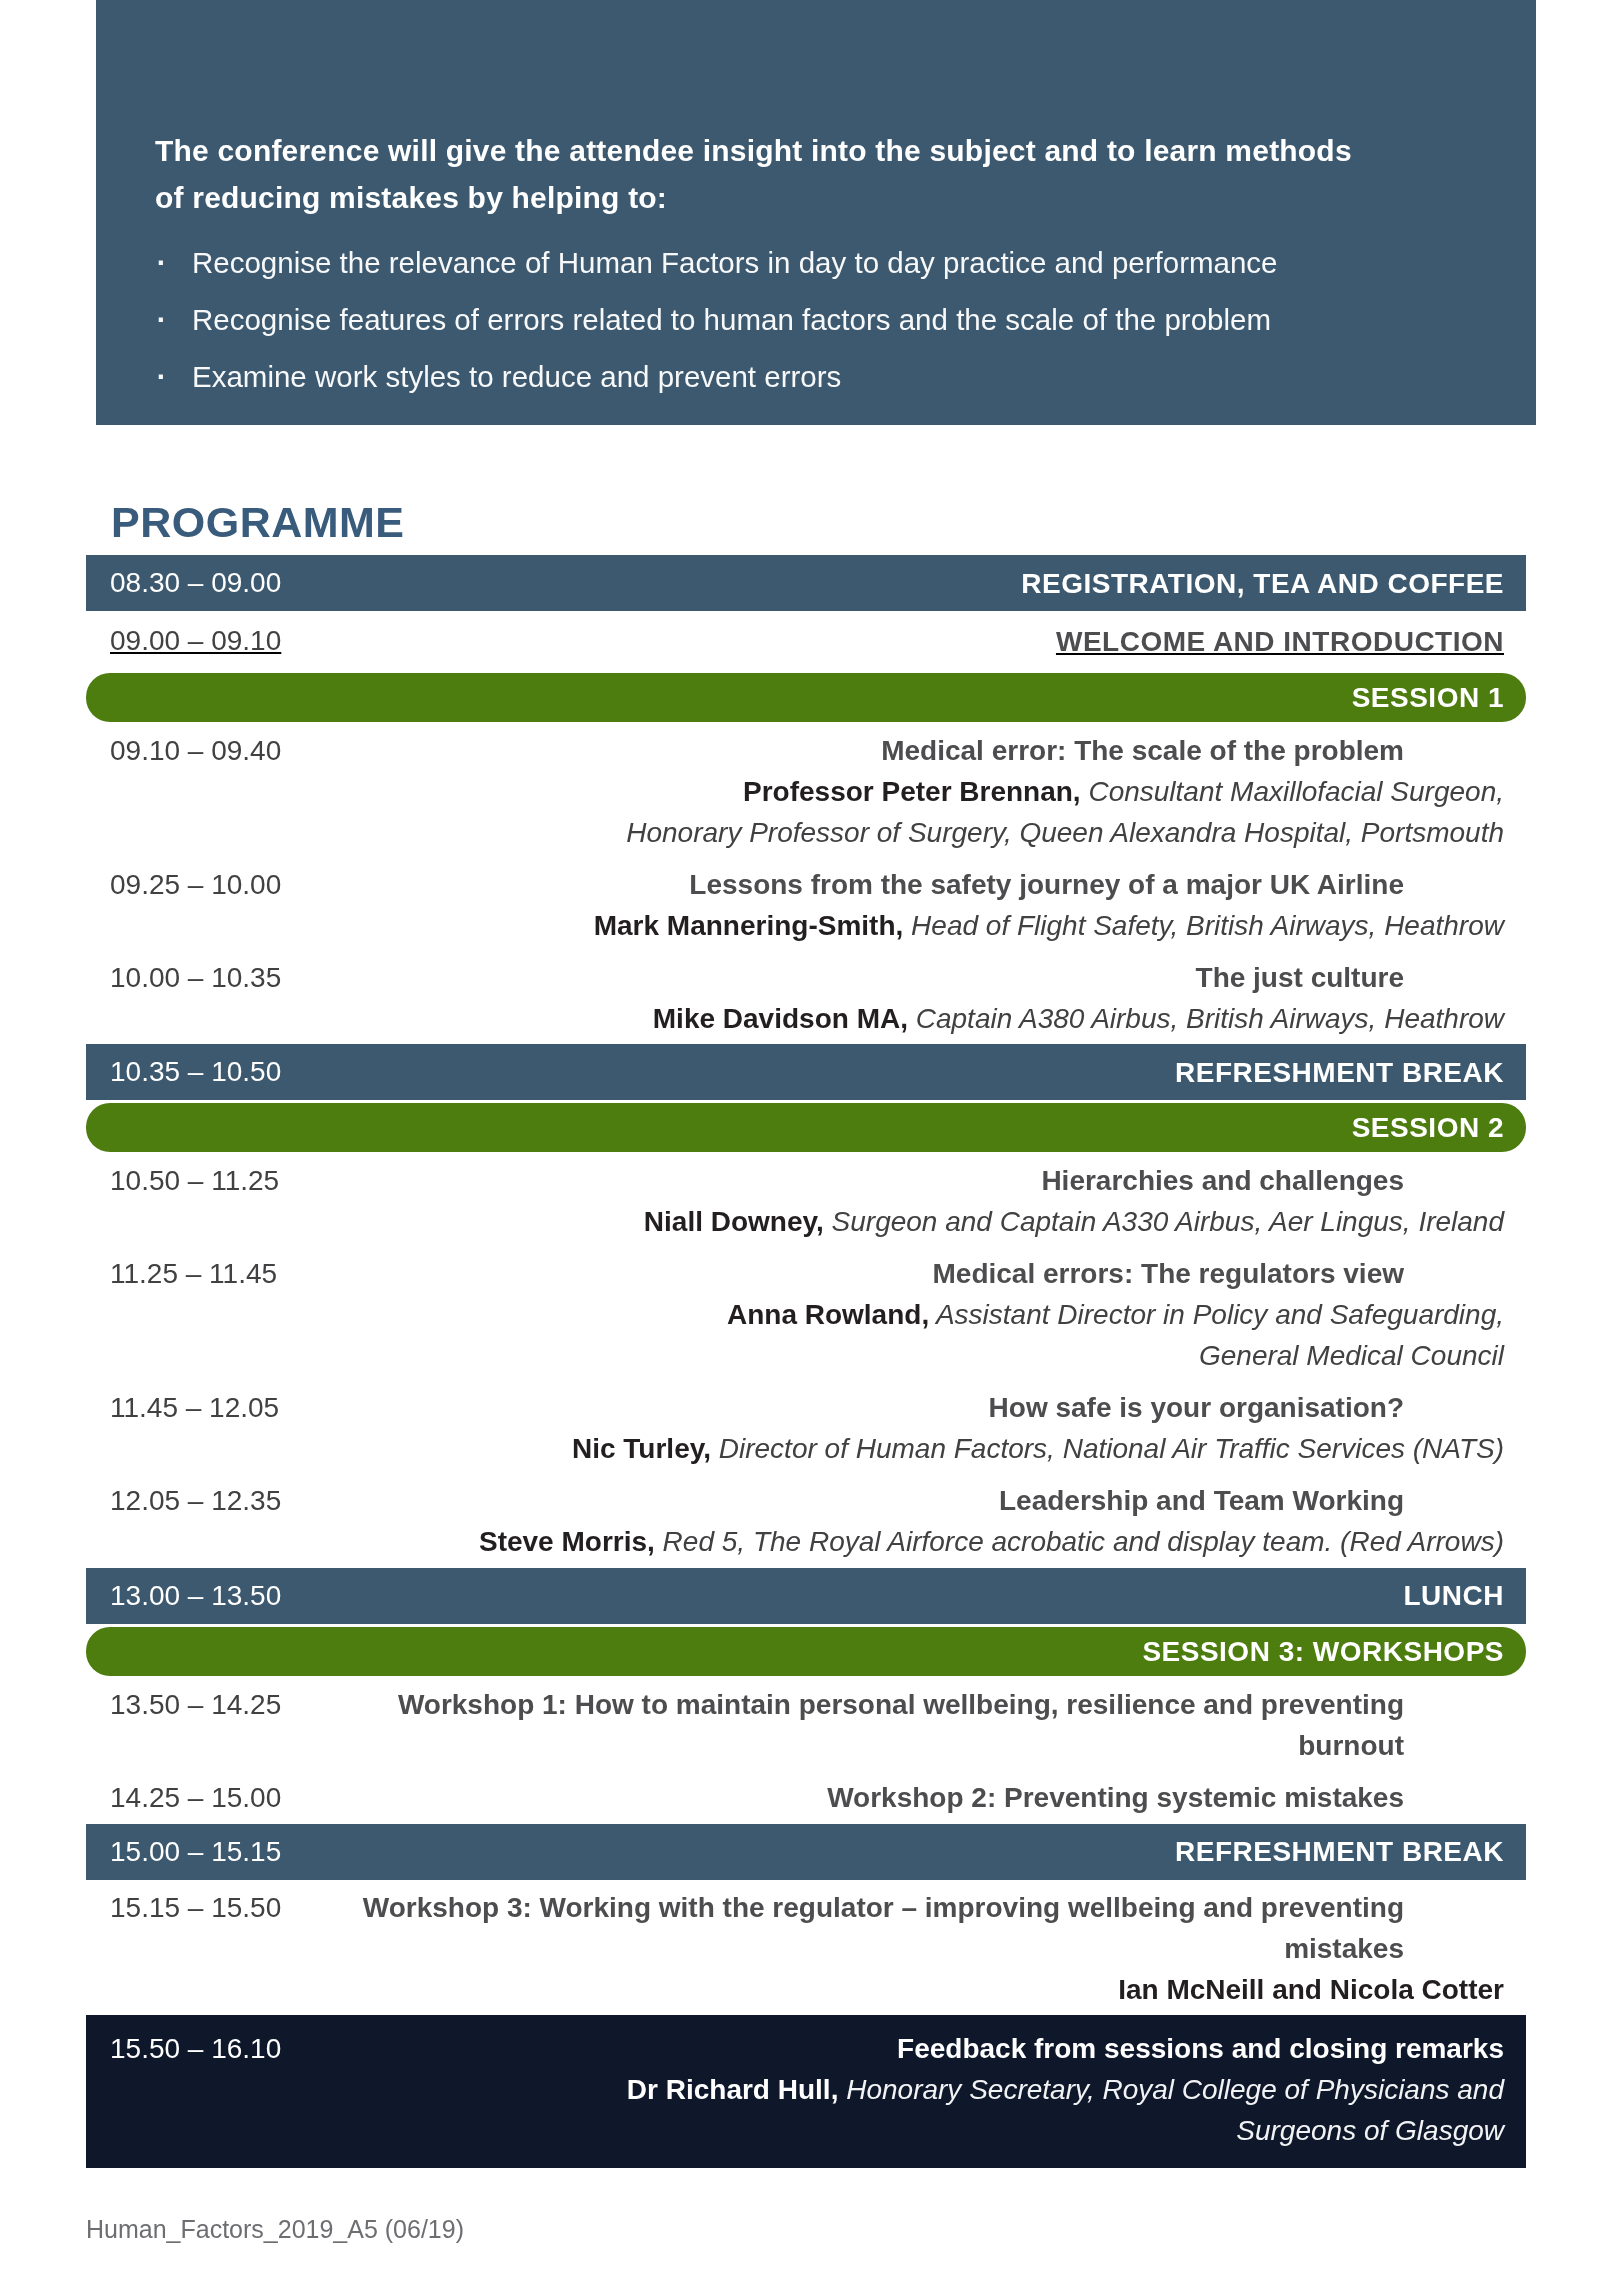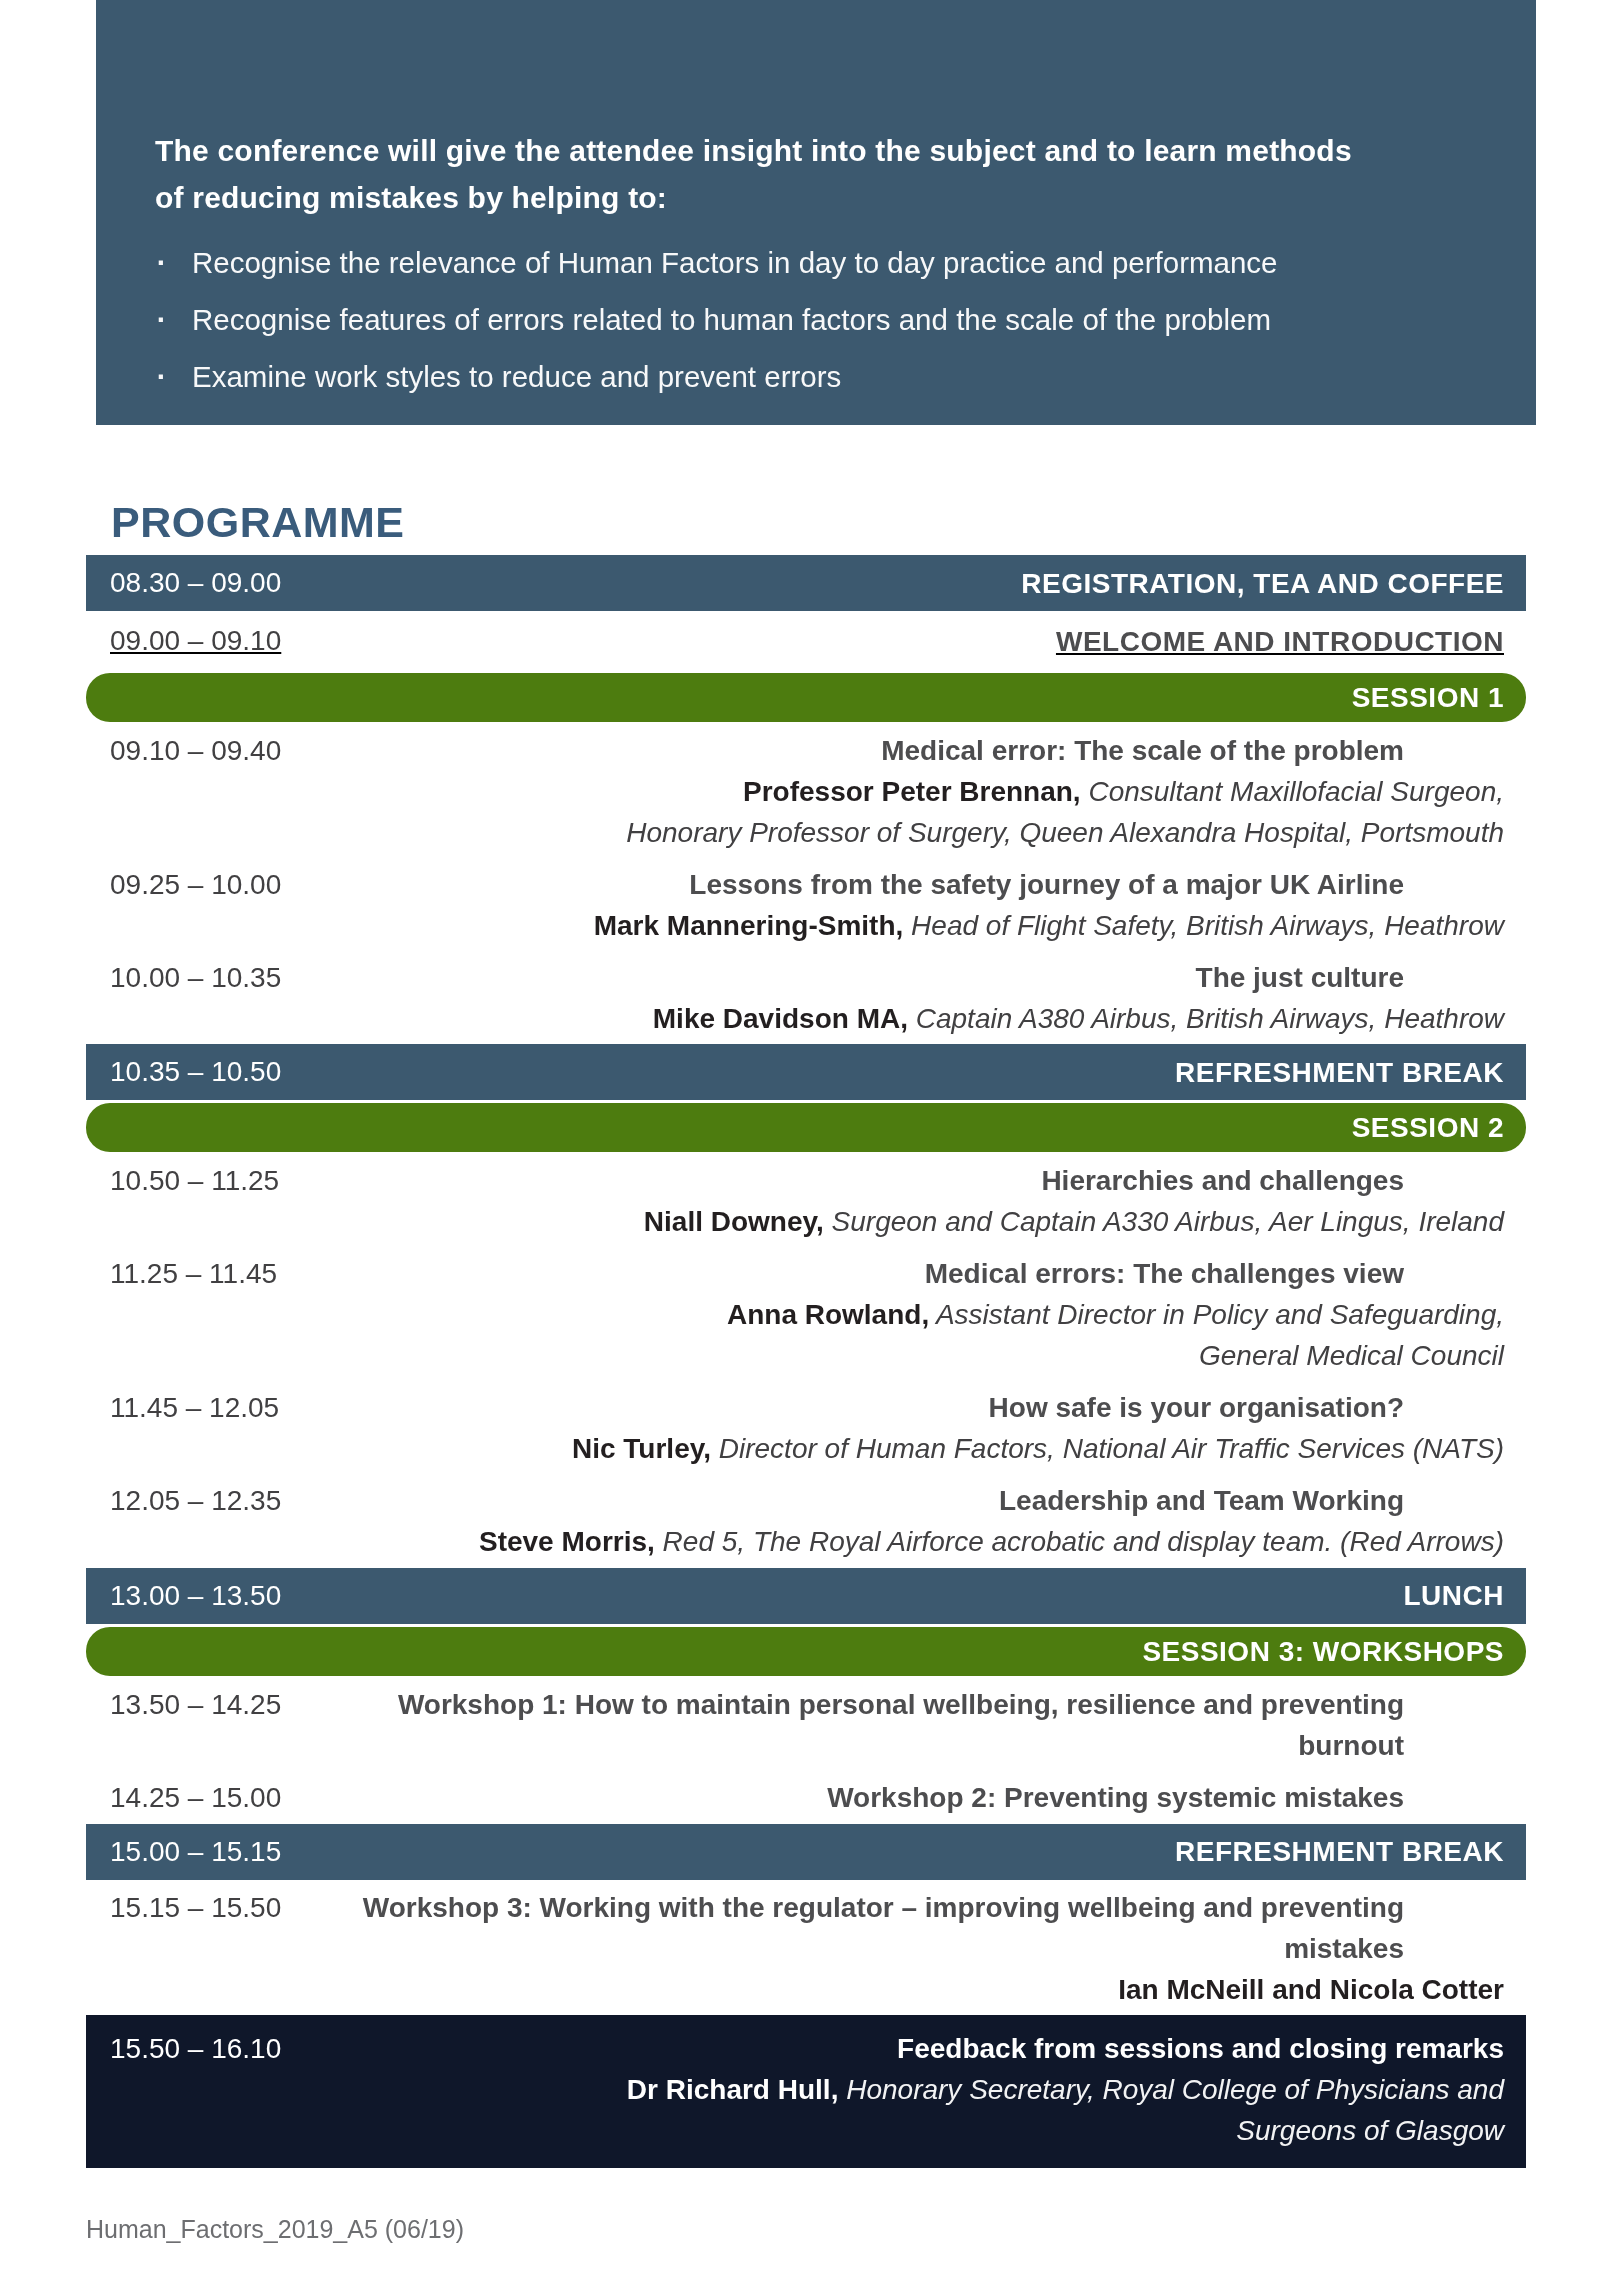--- a/index.html
+++ b/index.html
@@ -181,21 +181,21 @@
       <div class="row item">
         <div class="time">10.50 – 11.25</div>
         <div class="content">
           <div class="title">Hierarchies and challenges</div>
           <div class="speaker"><span class="name">Niall Downey,</span><span class="role"> Surgeon and Captain A330 Airbus, Aer Lingus, Ireland</span></div>
         </div>
       </div>
       <div class="row item">
         <div class="time">11.25 – 11.45</div>
         <div class="content">
-          <div class="title">Medical errors: The challenges view</div>
+          <div class="title">Medical errors: The regulators view</div>
           <div class="speaker"><span class="name">Anna Rowland,</span><span class="role"> Assistant Director in Policy and Safeguarding,</span></div>
           <div class="speaker"><span class="role">General Medical Council</span></div>
         </div>
       </div>
       <div class="row item">
         <div class="time">11.45 – 12.05</div>
         <div class="content">
           <div class="title">How safe is your organisation?</div>
           <div class="speaker"><span class="name">Nic Turley,</span><span class="role"> Director of Human Factors, National Air Traffic Services (NATS)</span></div>
         </div>

